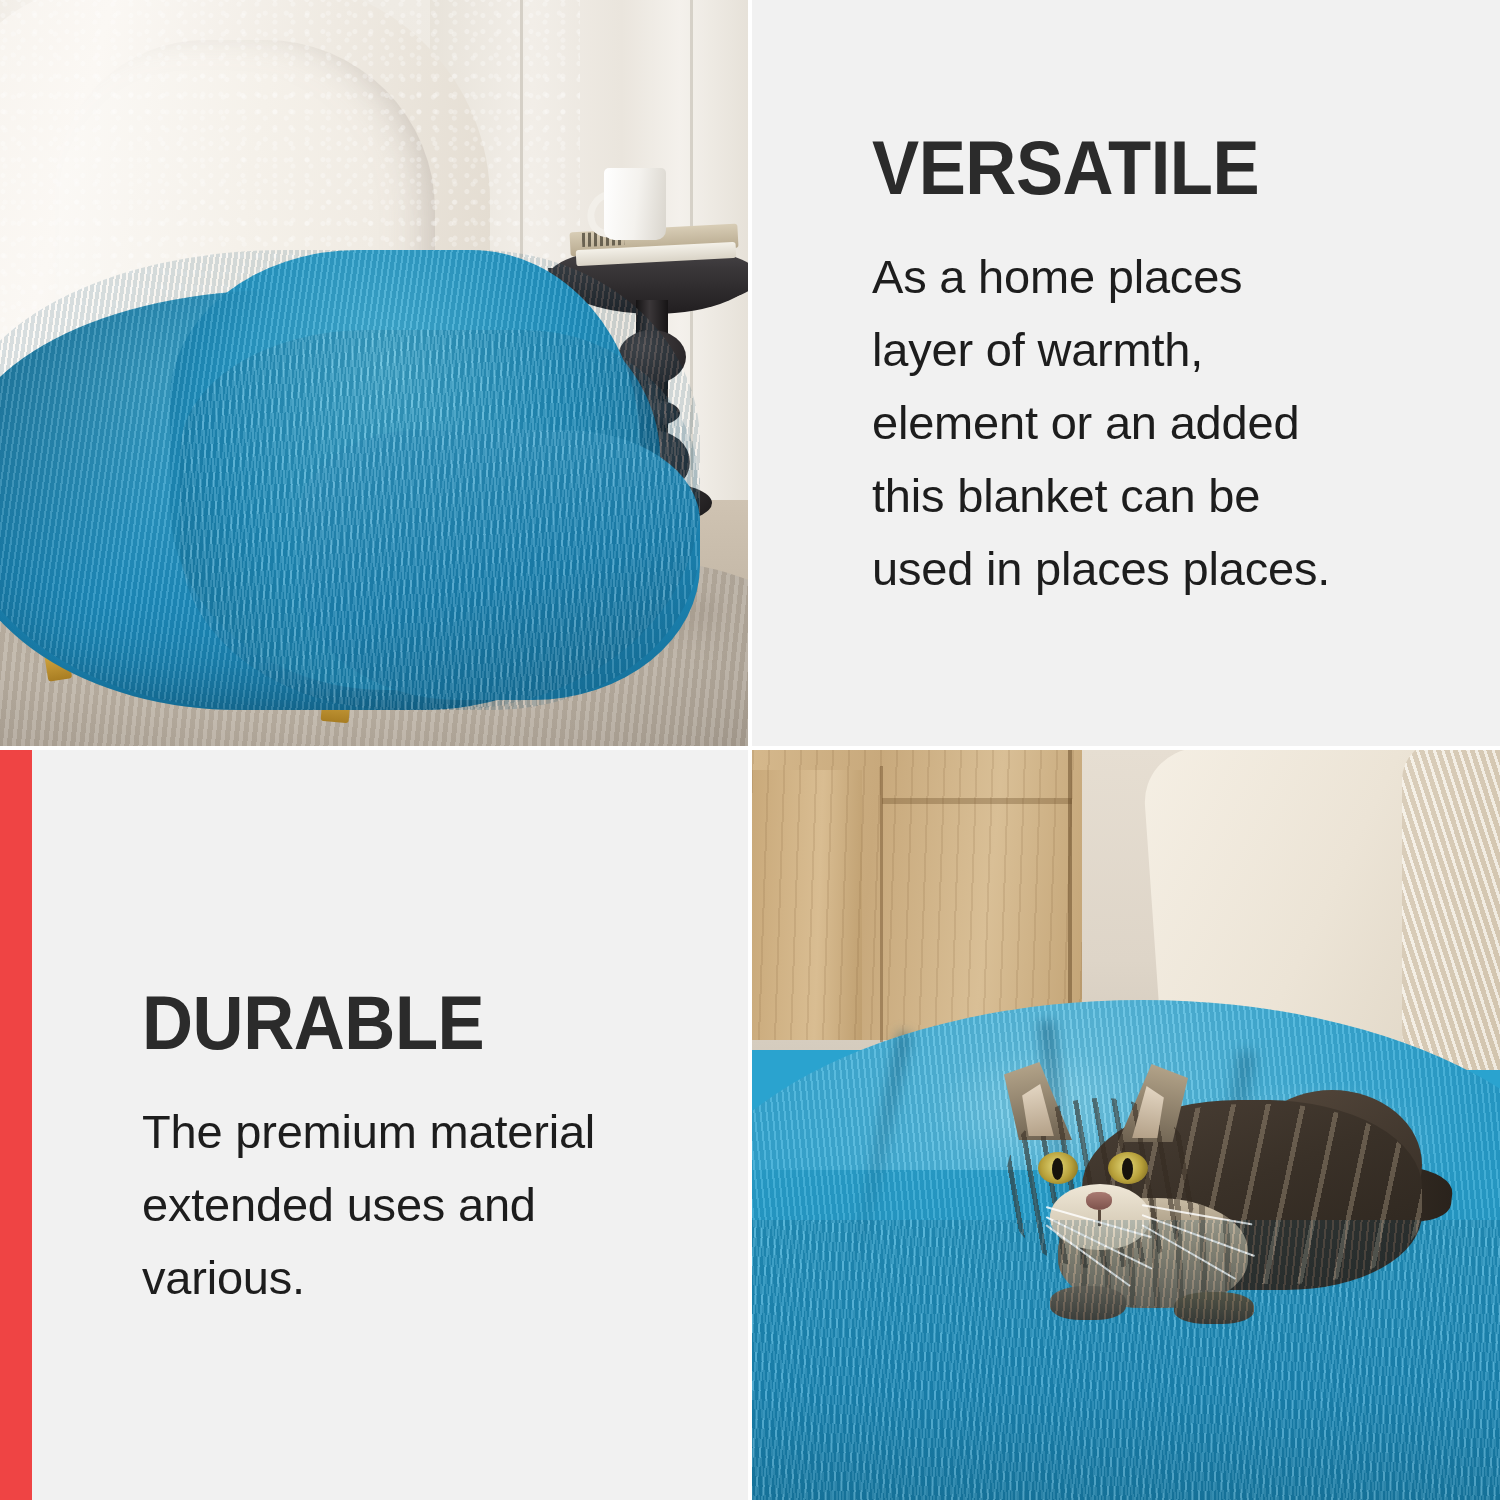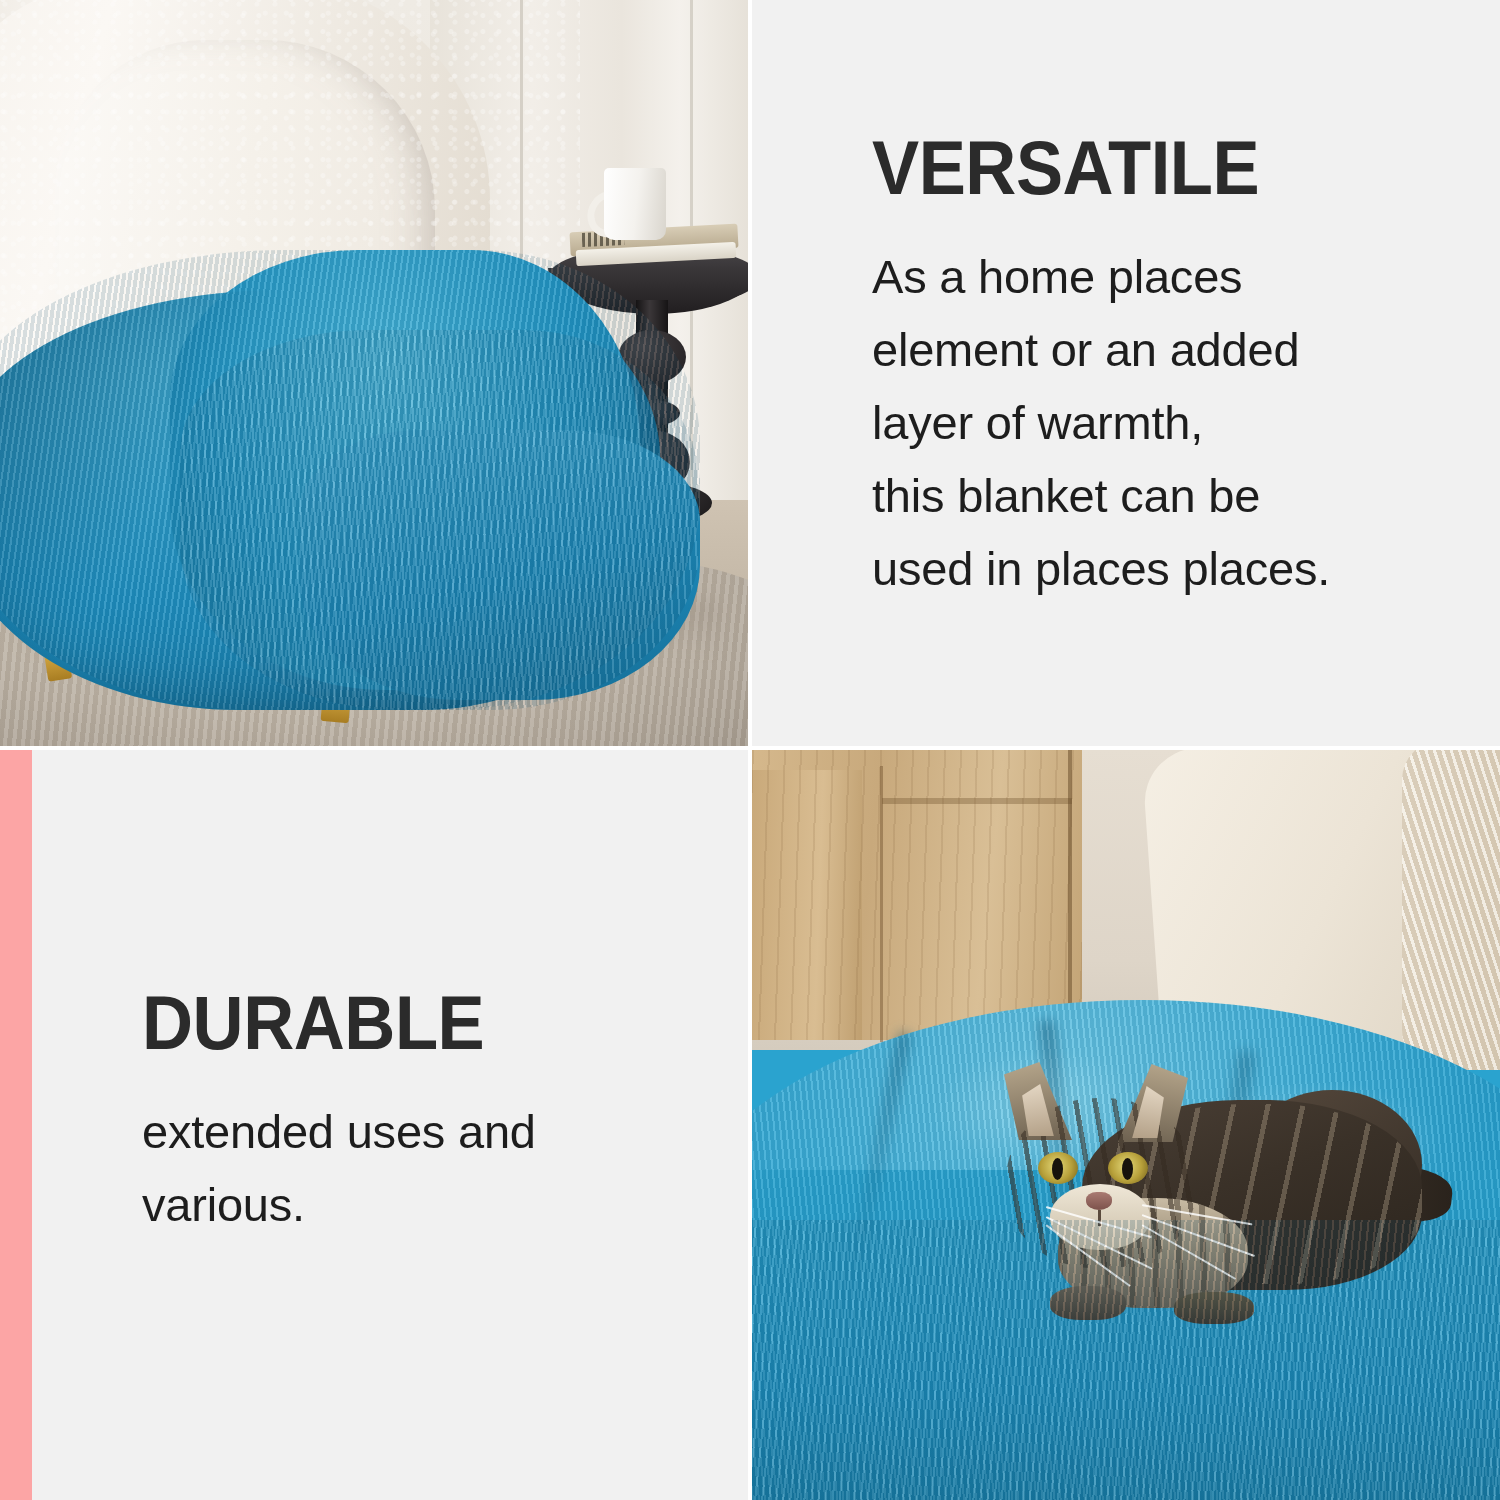--- a/index.html
+++ b/index.html
@@ -1,18 +1,18 @@
 <!DOCTYPE html>
 <html><head>
 <meta charset="utf-8">
 <style>
   html,body{margin:0;padding:0;background:#ffffff;}
   body{width:1500px;height:1500px;overflow:hidden;font-family:"Liberation Sans",sans-serif;}
 
-  .page{position:relative;width:1500px;height:1500px;background:#fca5a5;}
+  .page{position:relative;width:1500px;height:1500px;background:#ef4444;}
 
   
   .quad{position:absolute;overflow:hidden;}
   .q-tl{left:0;top:0;width:748px;height:746px;}
   .q-tr{left:752px;top:0;width:748px;height:746px;background:#f1f1f1;}
   .q-bl{left:0;top:750px;width:748px;height:750px;background:#f1f1f1;margin-left:32px;}
   .q-br{left:752px;top:750px;width:748px;height:750px;}
 
   
   .textpanel{position:absolute;}
@@ -303,32 +303,33 @@
       <div class="s1-fur"></div>
       <div class="s1-fur2"></div>
     </div>
   </div>
 
   <div class="quad q-tr">
     <div class="textpanel tp-tr">
       <h2 class="headline">VERSATILE</h2>
       <p class="bodycopy">
         <span class="ln">As a home places</span>
+        <span class="ln">layer of warmth,</span>
         <span class="ln">element or an added</span>
-        <span class="ln">layer of warmth,</span>
         <span class="ln">this blanket can be</span>
         <span class="ln">used in places places.</span>
       </p>
     </div>
   </div>
 
   <div class="quad q-bl">
     <div class="textpanel" style="left:110px;top:235px;width:600px;">
       <h2 class="headline">DURABLE</h2>
       <p class="bodycopy">
+        <span class="ln">The premium material</span>
         <span class="ln">extended uses and</span>
         <span class="ln">various.</span>
       </p>
     </div>
   </div>
 
   <div class="quad q-br">
     <div class="s2">
       <div class="s2-wall"></div>
       <div class="s2-wood"></div>

